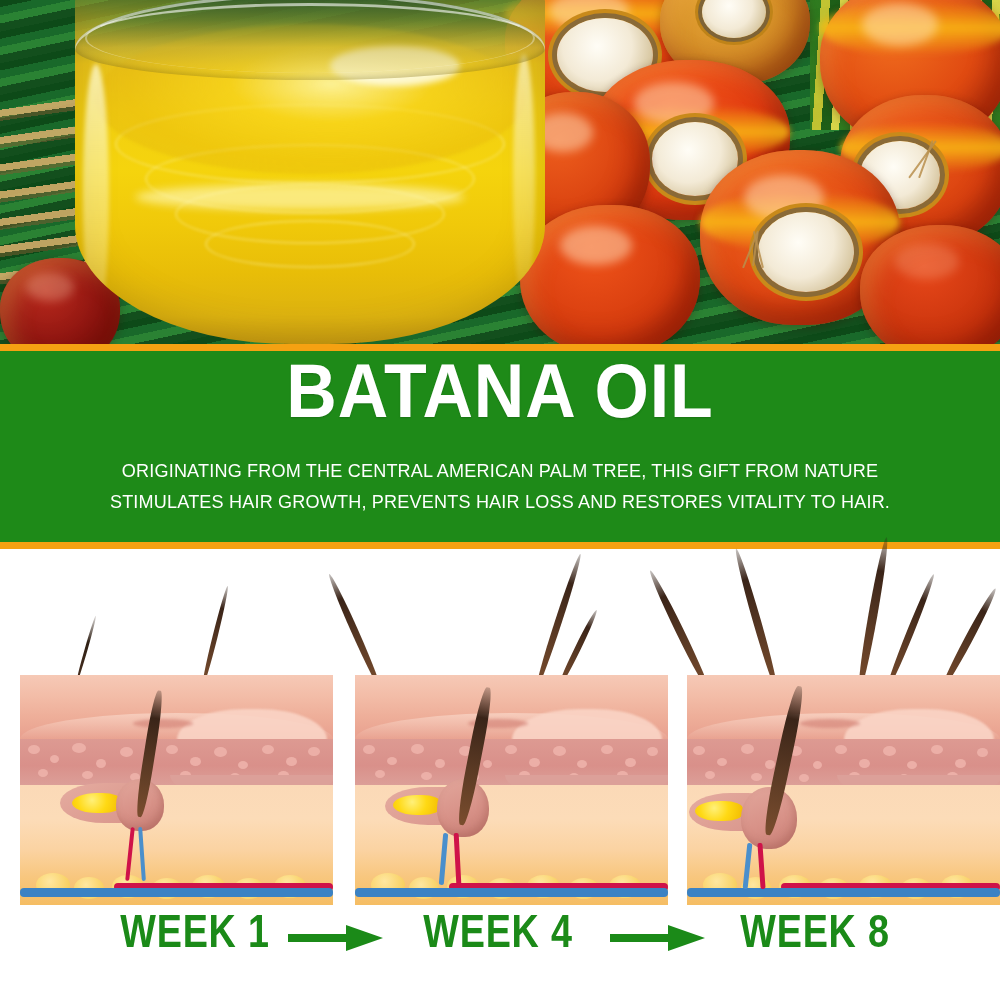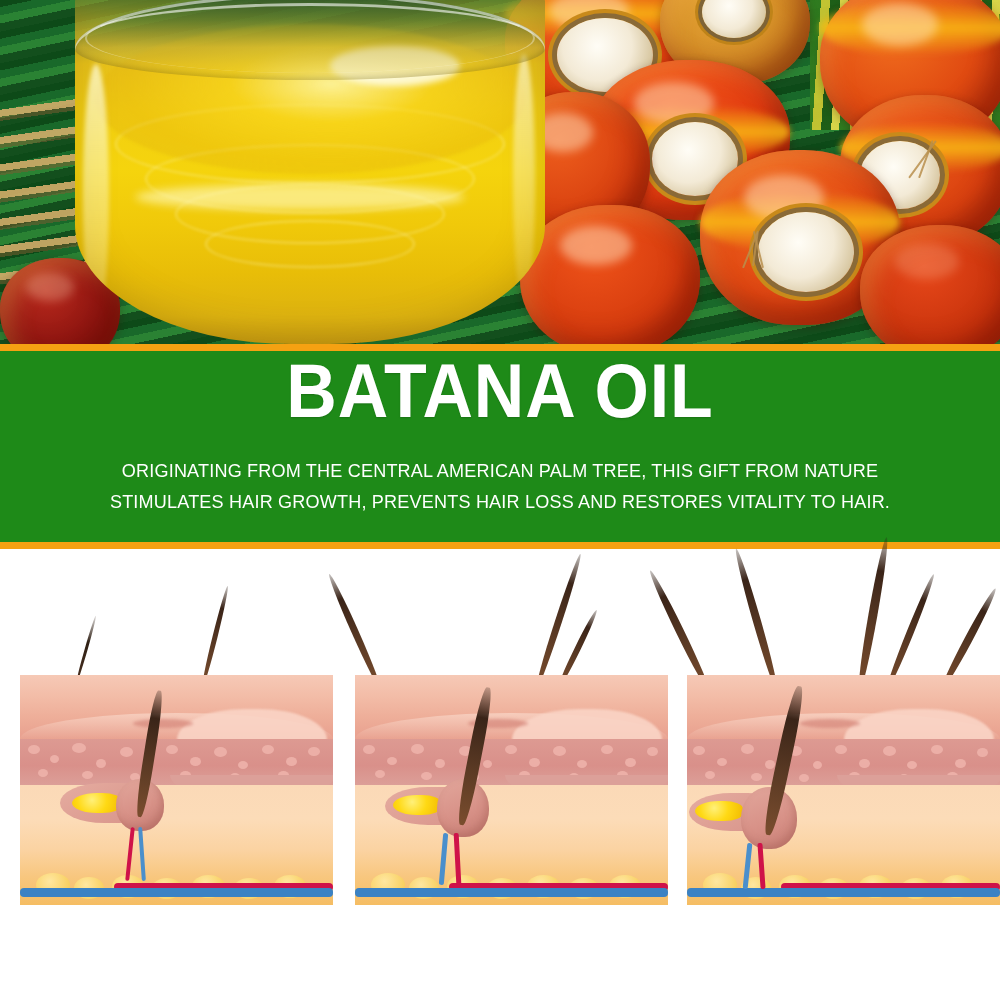--- a/index.html
+++ b/index.html
@@ -523,14 +523,29 @@
         <div class="gland" style="left:2px;top:118px;width:84px;height:38px;border-radius:50% 30% 30% 50%;"></div>
         <div class="gland-oil" style="left:8px;top:126px;width:48px;height:20px;border-radius:50% 40% 40% 50%;"></div>
         <div class="follicle" style="left:54px;top:112px;width:56px;height:62px;"></div>
         <div class="hair" style="left:74px;top:8px;width:14px;height:152px;transform:rotate(12deg);border-radius:40%;"></div>
         <div class="cap-blue" style="left:58px;top:168px;width:5px;height:46px;background:#4a8fcc;transform:rotate(6deg);"></div>
         <div class="cap-red" style="left:72px;top:168px;width:5px;height:46px;background:#cf1249;transform:rotate(-4deg);"></div>
       </div>
     </div>
   </div>
 
+  <div class="labels">
+    <div class="wk" style="left:95px;">WEEK 1</div>
+
+    <svg class="arrow" style="left:288px;" viewBox="0 0 96 30">
+      <path d="M0 11 H58 V2 L95 15 L58 28 V19 H0 Z" fill="#1b8a18"></path>
+    </svg>
+
+    <div class="wk" style="left:398px;">WEEK 4</div>
+
+    <svg class="arrow" style="left:610px;" viewBox="0 0 96 30">
+      <path d="M0 11 H58 V2 L95 15 L58 28 V19 H0 Z" fill="#1b8a18"></path>
+    </svg>
+
+    <div class="wk" style="left:715px;">WEEK 8</div>
+  </div>
 
 </div>
 
 </body></html>

